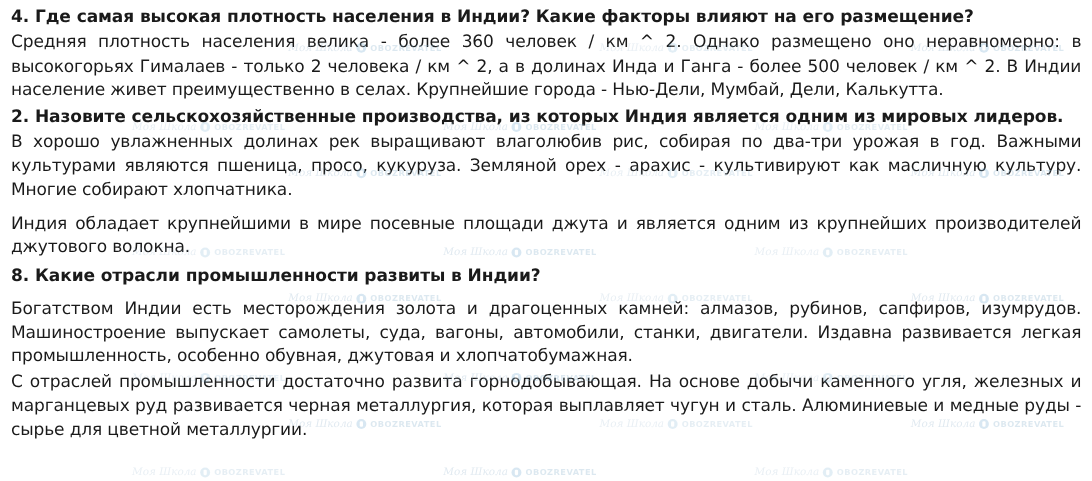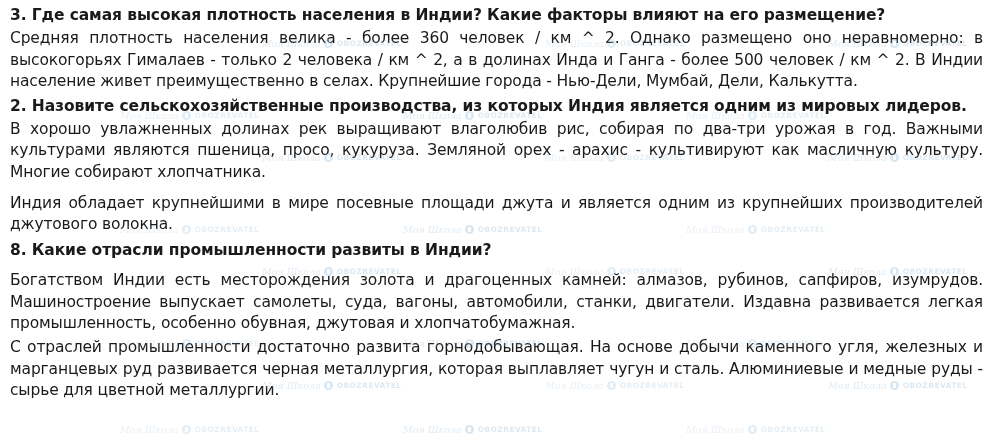--- a/index.html
+++ b/index.html
@@ -95,21 +95,21 @@
     font-weight: bold;
   }
   .wm.small { opacity: 0.22; }
 </style>
 </head>
 <body>
 
 <div class="page">
 
   <div class="qa-block">
-    <p class="question q7">3. Где самая высокая плотность населения в Индии? Какие факторы влияют на его размещение?</p>
+    <p class="question q7">4. Где самая высокая плотность населения в Индии? Какие факторы влияют на его размещение?</p>
     <p class="para">Средняя плотность населения велика - более 360 человек / км ^ 2. Однако размещено оно неравномерно: в высокогорьях Гималаев - только 2 человека / км ^ 2, а в долинах Инда и Ганга - более 500 человек / км ^ 2. В Индии население живет преимущественно в селах. Крупнейшие города - Нью-Дели, Мумбай, Дели, Калькутта.</p>
   </div>
 
   <div class="qa-block">
     <p class="question q8">2. Назовите сельскохозяйственные производства, из которых Индия является одним из мировых лидеров.</p>
     <p class="para">В хорошо увлажненных долинах рек выращивают влаголюбив рис, собирая по два-три урожая в год. Важными культурами являются пшеница, просо, кукуруза. Земляной орех - арахис - культивируют как масличную культуру. Многие собирают хлопчатника.</p>
     <p class="para spaced">Индия обладает крупнейшими в мире посевные площади джута и является одним из крупнейших производителей джутового волокна.</p>
   </div>
 
   <div class="qa-block">

